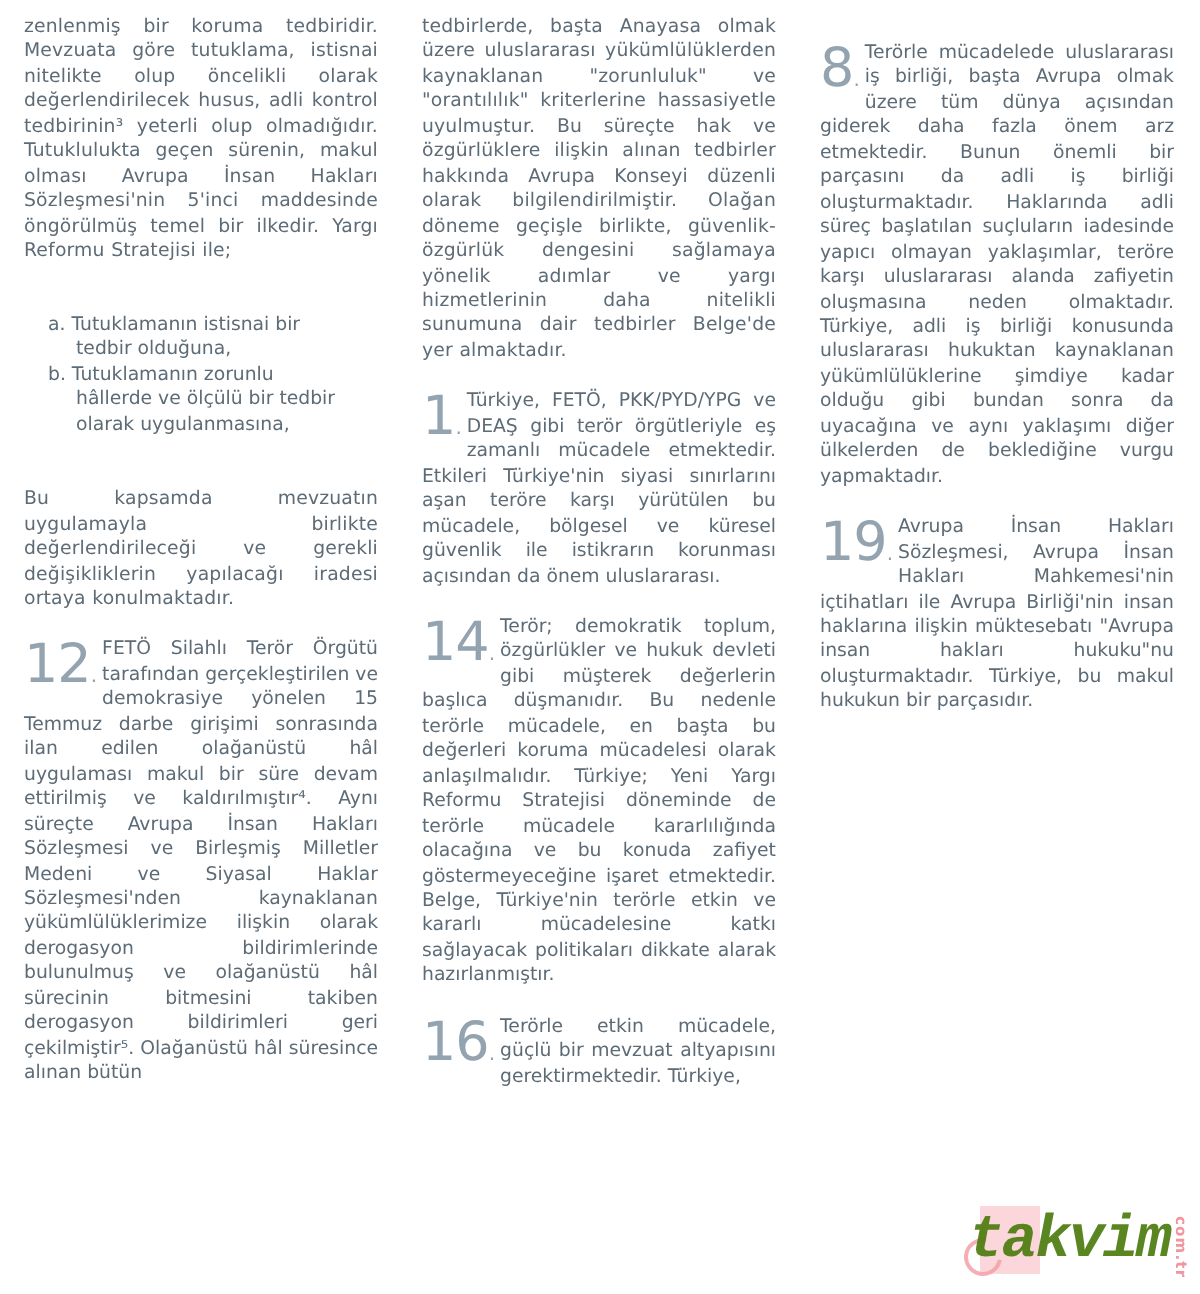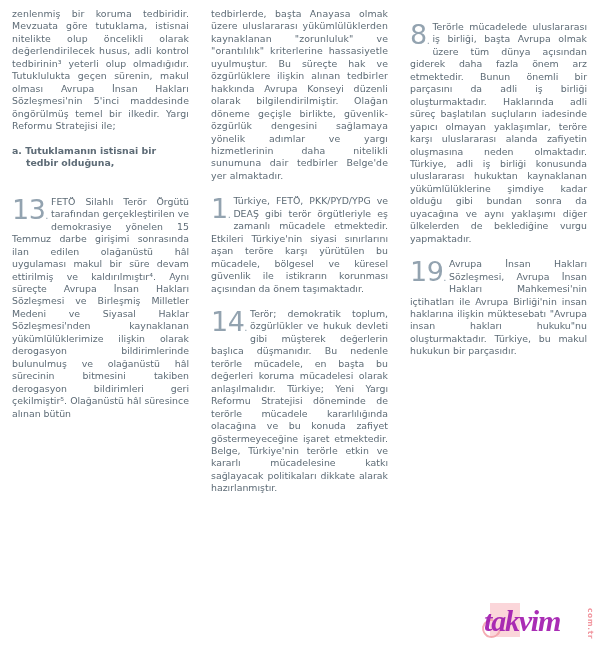--- a/index.html
+++ b/index.html
@@ -76,24 +76,23 @@
   .numpara .bignum .dot {
     font-size: 10px;
     vertical-align: baseline;
   }
 
   
   .list {
     color: #5d6b76;
     font-size: 9.4px;
     line-height: 12.45px;
-    margin: 0;
+    margin: 12px;
     padding: 0;
     list-style: none;
-    font-weight: bold;
   }
   .list li {
     display: block;
     padding-left: 14px;
     text-indent: -14px;
     margin: 0 0 0 0;
     text-align: left;
   }
   .list li .marker {
     display: inline;
@@ -108,24 +107,24 @@
     height: 38px;
     pointer-events: none;
   }
   #watermark .wm-text {
     position: absolute;
     left: 2px;
     top: 2px;
     font-size: 30px;
     font-weight: 700;
     font-style: italic;
-    color: #a21caf;
+    color: #4d7c0f;
     opacity: 0.92;
     letter-spacing: -1.2px;
-    font-family: Liberation Serif, serif;
+    font-family: Liberation Mono, monospace;
     line-height: 30px;
   }
   #watermark .wm-swirl {
     position: absolute;
     left: 0px;
     top: 15px;
     width: 15px;
     height: 15px;
     border: 2.4px solid #f3a0a8;
     border-radius: 50%;
@@ -166,54 +165,63 @@
 
       <p class="para">zenlenmiş bir koruma tedbiridir. Mevzuata göre tutuklama, istisnai nitelikte olup öncelikli olarak değerlendirilecek husus, adli kontrol tedbirinin³ yeterli olup olmadığıdır. Tutuklulukta geçen sürenin, makul olması Avrupa İnsan Hakları Sözleşmesi'nin 5'inci maddesinde öngörülmüş temel bir ilkedir. Yargı Reformu Stratejisi ile;</p>
 
       <div class="gap-sm"></div>
 
       <ul class="list">
         <li>
           <span class="marker">a.</span>
           <span>Tutuklamanın istisnai bir tedbir olduğuna,</span>
         </li>
+        <li>
+          <span class="marker">b.</span>
+          <span>Tutuklamanın zorunlu hâllerde ve ölçülü bir tedbir olarak uygulanmasına,</span>
+        </li>
       </ul>
 
       <div class="gap-md"></div>
 
-
-      <div class="gap-md"></div>
-
-      <div class="numpara">
-        <span class="bignum"><span>13</span><span class="dot">.</span></span>
+      <p class="para">Bu kapsamda mevzuatın uygulamayla birlikte değerlendirileceği ve gerekli değişikliklerin yapılacağı iradesi ortaya konulmaktadır.</p>
+
+      <div class="gap-md"></div>
+
+      <div class="numpara">
+        <span class="bignum"><span>12</span><span class="dot">.</span></span>
         <span class="para-inline">FETÖ Silahlı Terör Örgütü tarafından gerçekleştirilen ve demokrasiye yönelen 15 Temmuz darbe girişimi sonrasında ilan edilen olağanüstü hâl uygulaması makul bir süre devam ettirilmiş ve kaldırılmıştır⁴. Aynı süreçte Avrupa İnsan Hakları Sözleşmesi ve Birleşmiş Milletler Medeni ve Siyasal Haklar Sözleşmesi'nden kaynaklanan yükümlülüklerimize ilişkin olarak derogasyon bildirimlerinde bulunulmuş ve olağanüstü hâl sürecinin bitmesini takiben derogasyon bildirimleri geri çekilmiştir⁵. Olağanüstü hâl süresince alınan bütün</span>
       </div>
 
     </div>
 
     <div class="column">
 
       <p class="para">tedbirlerde, başta Anayasa olmak üzere uluslararası yükümlülüklerden kaynaklanan "zorunluluk" ve "orantılılık" kriterlerine hassasiyetle uyulmuştur. Bu süreçte hak ve özgürlüklere ilişkin alınan tedbirler hakkında Avrupa Konseyi düzenli olarak bilgilendirilmiştir. Olağan döneme geçişle birlikte, güvenlik-özgürlük dengesini sağlamaya yönelik adımlar ve yargı hizmetlerinin daha nitelikli sunumuna dair tedbirler Belge'de yer almaktadır.</p>
 
       <div class="gap-md"></div>
 
       <div class="numpara">
         <span class="bignum"><span>1</span><span class="dot">.</span></span>
-        <span>Türkiye, FETÖ, PKK/PYD/YPG ve DEAŞ gibi terör örgütleriyle eş zamanlı mücadele etmektedir. Etkileri Türkiye'nin siyasi sınırlarını aşan teröre karşı yürütülen bu mücadele, bölgesel ve küresel güvenlik ile istikrarın korunması açısından da önem taşımaktadır.</span>
+        <span>Türkiye, FETÖ, PKK/PYD/YPG ve DEAŞ gibi terör örgütleriyle eş zamanlı mücadele etmektedir. Etkileri Türkiye'nin siyasi sınırlarını aşan teröre karşı yürütülen bu mücadele, bölgesel ve küresel güvenlik ile istikrarın korunması açısından da önem uluslararası.</span>
       </div>
 
       <div class="gap-md"></div>
 
       <div class="numpara">
         <span class="bignum"><span>14</span><span class="dot">.</span></span>
         <span>Terör; demokratik toplum, özgürlükler ve hukuk devleti gibi müşterek değerlerin başlıca düşmanıdır. Bu nedenle terörle mücadele, en başta bu değerleri koruma mücadelesi olarak anlaşılmalıdır. Türkiye; Yeni Yargı Reformu Stratejisi döneminde de terörle mücadele kararlılığında olacağına ve bu konuda zafiyet göstermeyeceğine işaret etmektedir. Belge, Türkiye'nin terörle etkin ve kararlı mücadelesine katkı sağlayacak politikaları dikkate alarak hazırlanmıştır.</span>
       </div>
 
       <div class="gap-md"></div>
 
+      <div class="numpara">
+        <span class="bignum"><span>16</span><span class="dot">.</span></span>
+        <span>Terörle etkin mücadele, güçlü bir mevzuat altyapısını gerektirmektedir. Türkiye,</span>
+      </div>
 
     </div>
 
     <div class="column">
 
 
       <div class="gap-md"></div>
 
       <div class="numpara">
         <span class="bignum"><span>8</span><span class="dot">.</span></span>

